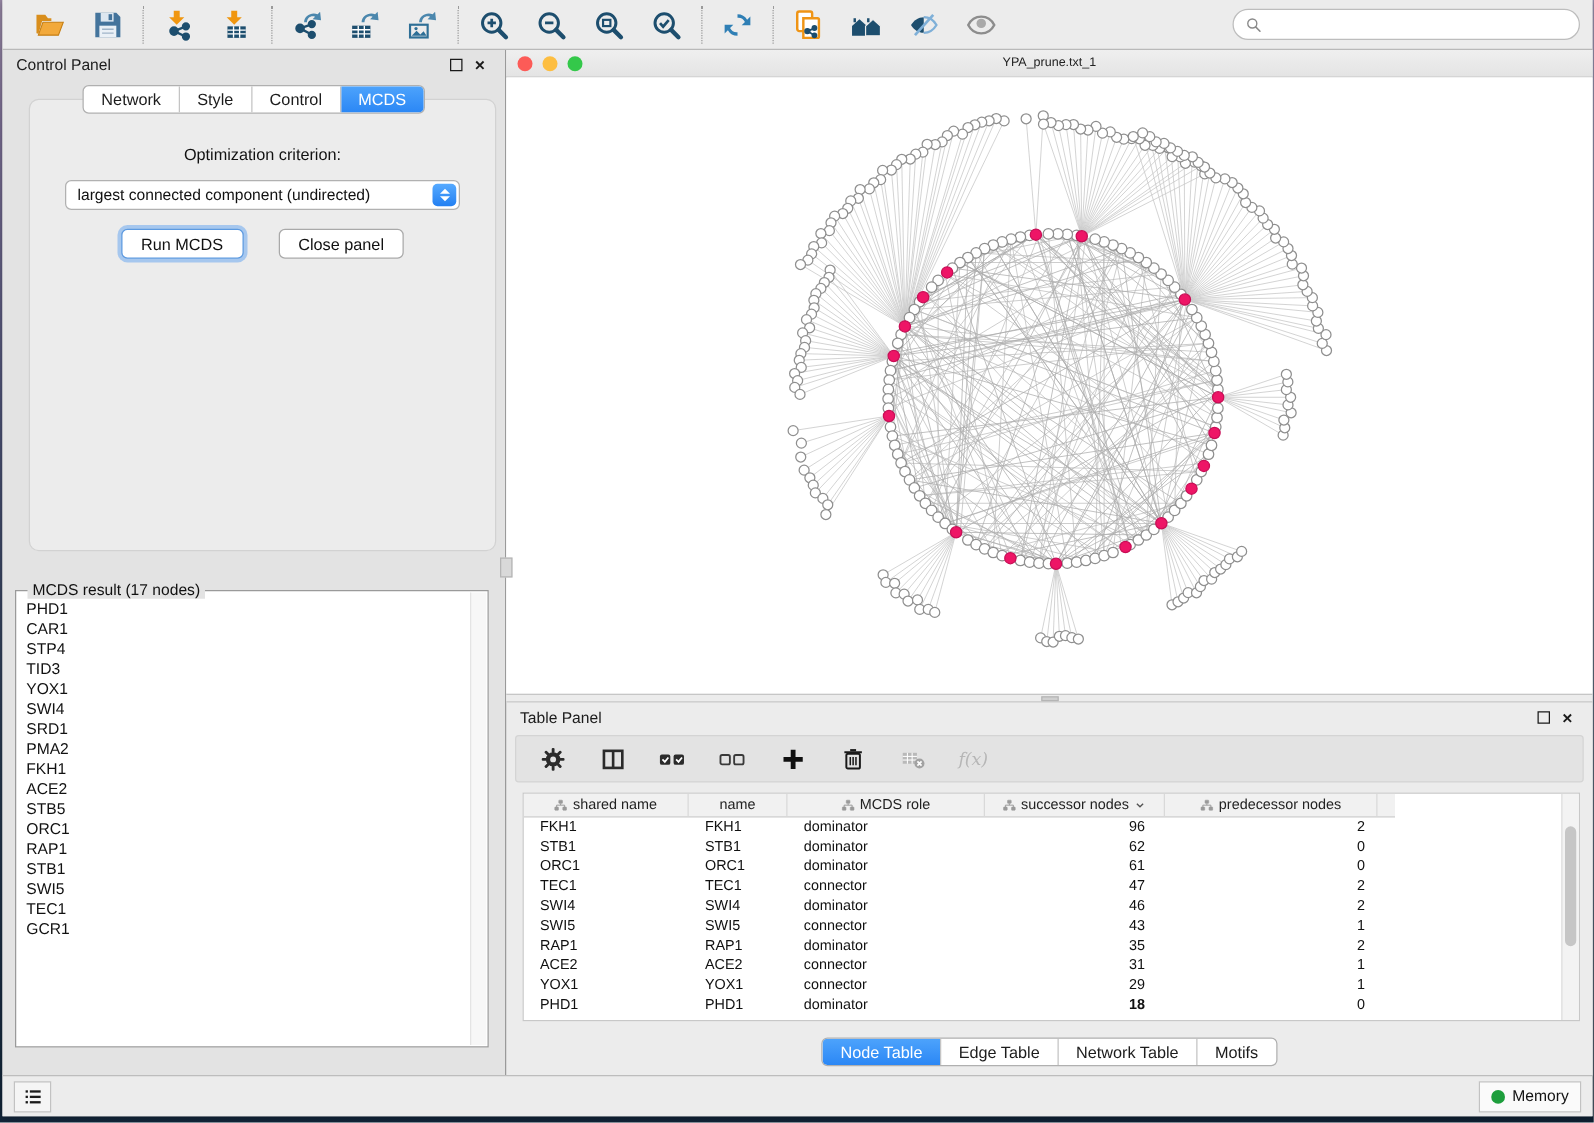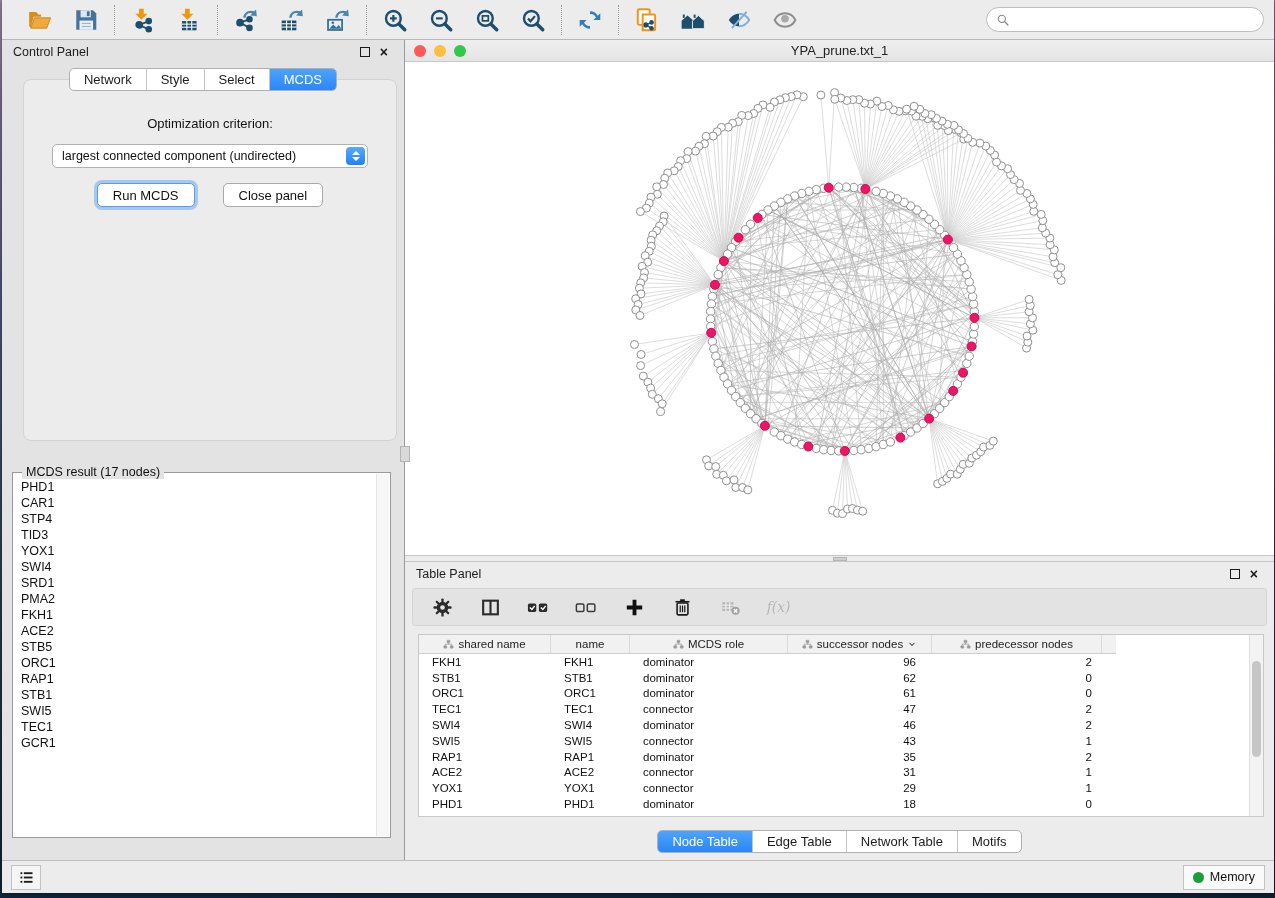--- a/index.html
+++ b/index.html
@@ -66,21 +66,21 @@
   .result-track { position:absolute; top:1px; bottom:1px; right:1px; width:13px; background:#f7f7f7; border-left:1px solid #e4e4e4; }
   .v-handle { position:absolute; right:-6px; top:406px; width:10px; height:16px; background:#d9d9d9;
     border:1px solid #b5b5b5; z-index:6; }
   
   .right-col { flex:1; display:flex; flex-direction:column; min-width:0; background:#fff; }
   .net-titlebar { height:22px; background:linear-gradient(#efefef,#e4e4e4); border-bottom:1px solid #c9c9c9;
     position:relative; display:flex; align-items:center; justify-content:center; flex:0 0 auto; }
   .traffic { position:absolute; left:9px; top:0; height:100%; display:flex; align-items:center; gap:8px; }
   .light { width:12px; height:12px; border-radius:50%; }
   .light.red { background:#fc5b57; } .light.yellow { background:#fdbe41; } .light.green { background:#34c84a; }
-  .net-title { font-size:13px; color:#222; }
+  .net-title { font-size:10px; color:#222; }
   .net-canvas { height:493px; background:#fff; position:relative; flex:0 0 auto; overflow:hidden; }
   .net-canvas svg { position:absolute; inset:0; width:100%; height:100%; }
   .h-splitter { height:7px; background:#ececec; border-top:1px solid #c6c6c6; border-bottom:1px solid #c6c6c6;
     position:relative; flex:0 0 auto; }
   .h-handle { position:absolute; left:50%; top:1px; transform:translateX(-50%); width:14px; height:4px;
     background:#cfcfcf; border:1px solid #b5b5b5; }
   
   .table-panel { flex:1; background:#ececec; display:flex; flex-direction:column; min-height:0; }
   .tp-toolbar { height:38px; margin:3px 7px 0 7px; background:#e3e3e3; border:1px solid #d4d4d4; border-radius:3px;
     display:flex; align-items:center; gap:22px; padding:0 16px; flex:0 0 auto; }
@@ -421,21 +421,21 @@
         <span class="panel-title">Control Panel</span>
         <span class="panel-btns">
           <span class="float-btn"></span>
           <span class="close-btn">×</span>
         </span>
       </div>
       <div class="cp-tabs">
         <div class="seg" id="cp-seg">
             <div class="seg-item">Network</div>
             <div class="seg-item">Style</div>
-            <div class="seg-item">Select</div>
+            <div class="seg-item">Control</div>
             <div class="seg-item active">MCDS</div>
           </div>
       </div>
       <div class="cp-box">
         <div class="opt-label">Optimization criterion:</div>
         <div class="opt-select">
           <span class="sel-text">largest connected component (undirected)</span>
           <span class="stepper">
               <span class="up"></span>
               <span class="down"></span>
@@ -1341,21 +1341,21 @@
                 <div class="td txt" style="width: 132px;">YOX1</div>
                 <div class="td txt" style="width: 79px;">YOX1</div>
                 <div class="td txt" style="width: 158px;">connector</div>
                 <div class="td num" style="width: 144px; padding-right: 16px;">29</div>
                 <div class="td num" style="width: 170px; padding-right: 10px;">1</div>
               </div>
               <div class="tr">
                 <div class="td txt" style="width: 132px;">PHD1</div>
                 <div class="td txt" style="width: 79px;">PHD1</div>
                 <div class="td txt" style="width: 158px;">dominator</div>
-                <div class="td num" style="width: 144px; padding-right: 16px;">18</div>
+                <div class="td num" style="width: 144px; padding-right: 16px; font-weight: bold;">18</div>
                 <div class="td num" style="width: 170px; padding-right: 10px;">0</div>
               </div>
             </div>
           <div class="vtrack">
             <div class="vthumb"></div>
           </div>
         </div>
         <div class="tp-tabs">
           <div class="seg" id="tp-seg">
               <div class="seg-item active">Node Table</div>

